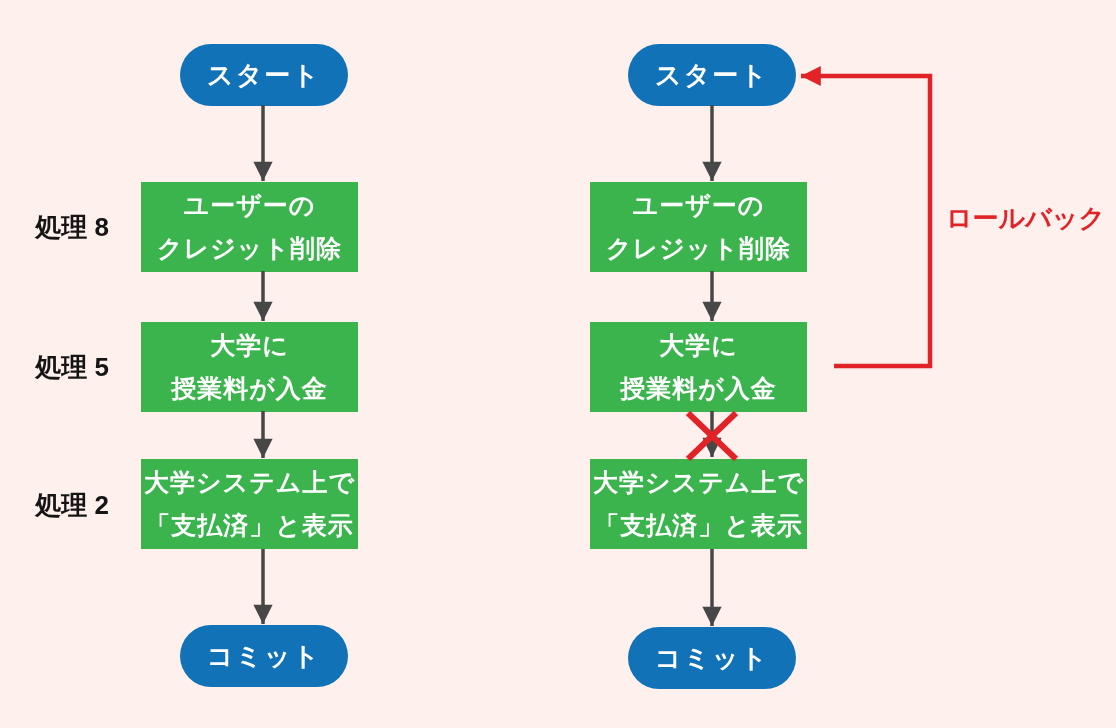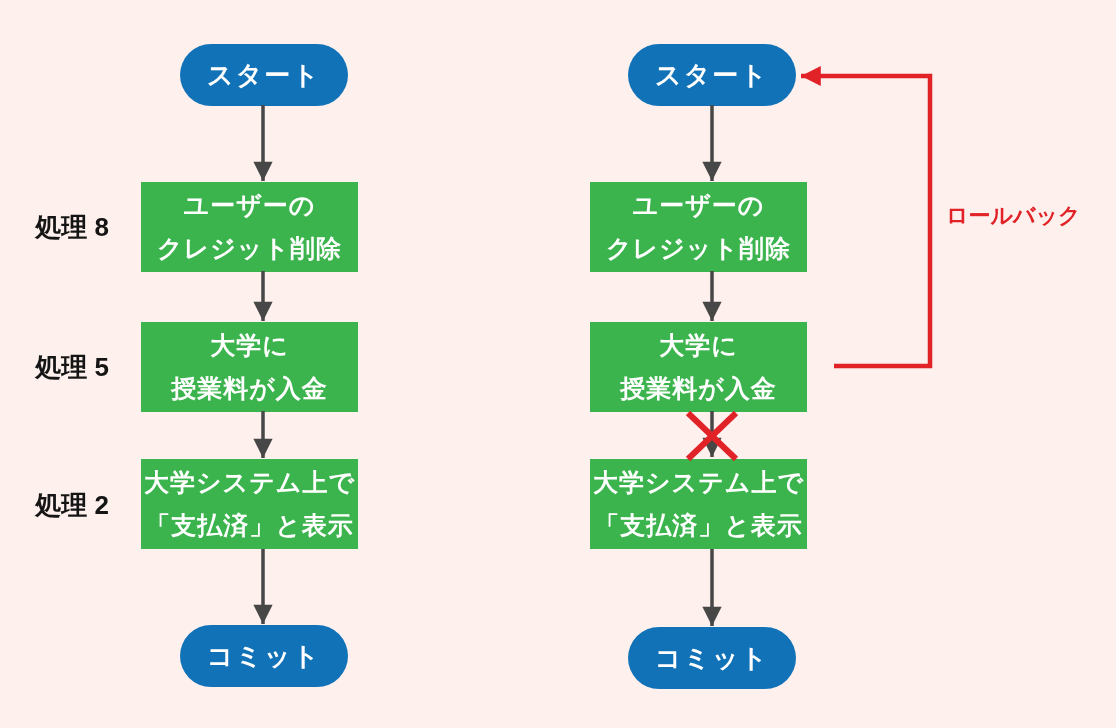--- a/index.html
+++ b/index.html
@@ -70,21 +70,21 @@
     color:var(--label-text);
     white-space:nowrap;
   }
   .pl-1{top:210px;}
   .pl-2{top:350px;}
   .pl-3{top:488px;}
 
   .rollback-label{
     position:absolute;
     left:946px;top:201px;
-    font-size:22px;
+    font-size:26px;
     font-weight:bold;
     color:var(--accent-red);
     white-space:nowrap;
   }
 
   svg.arrows{
     position:absolute;inset:0;
     width:1116px;height:728px;
     pointer-events:none;
   }

